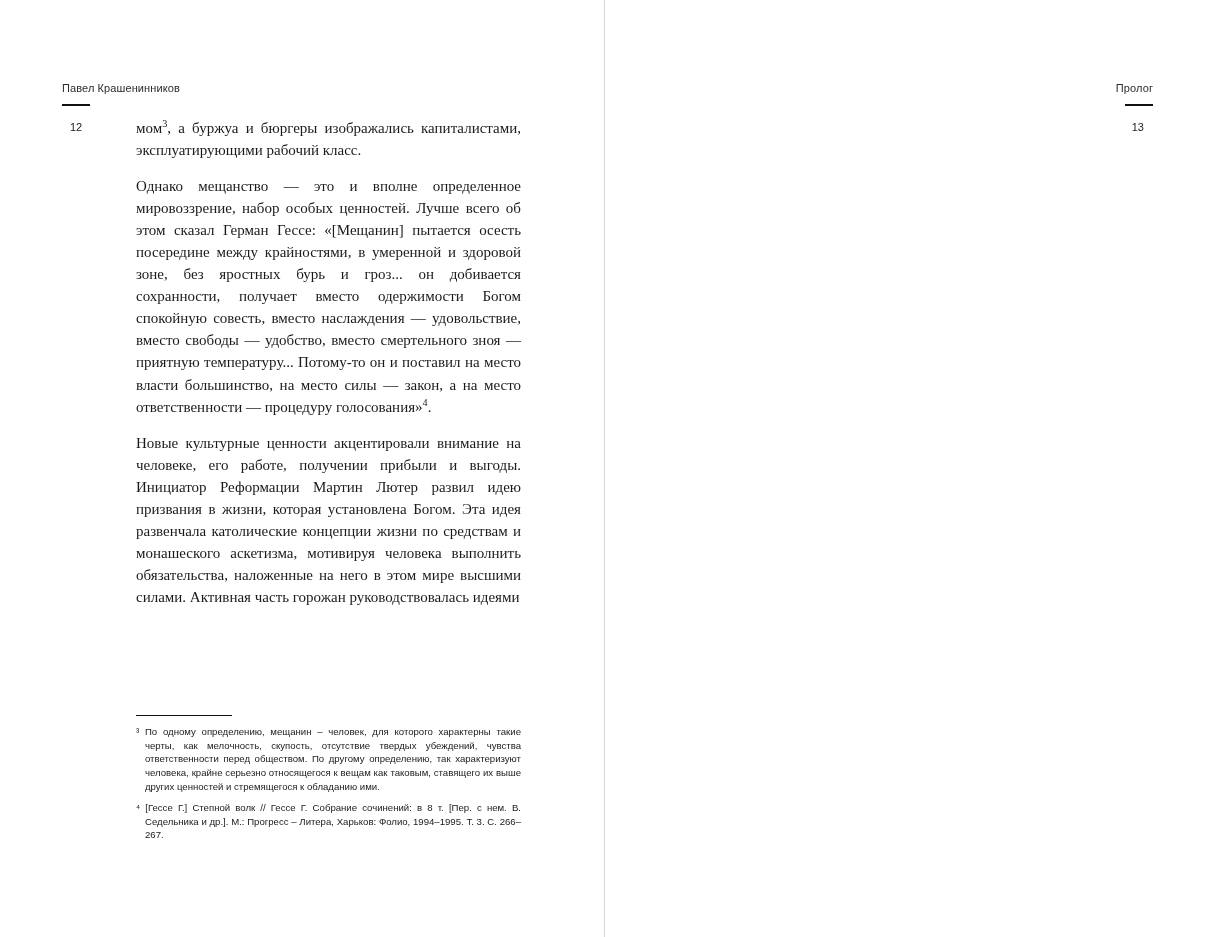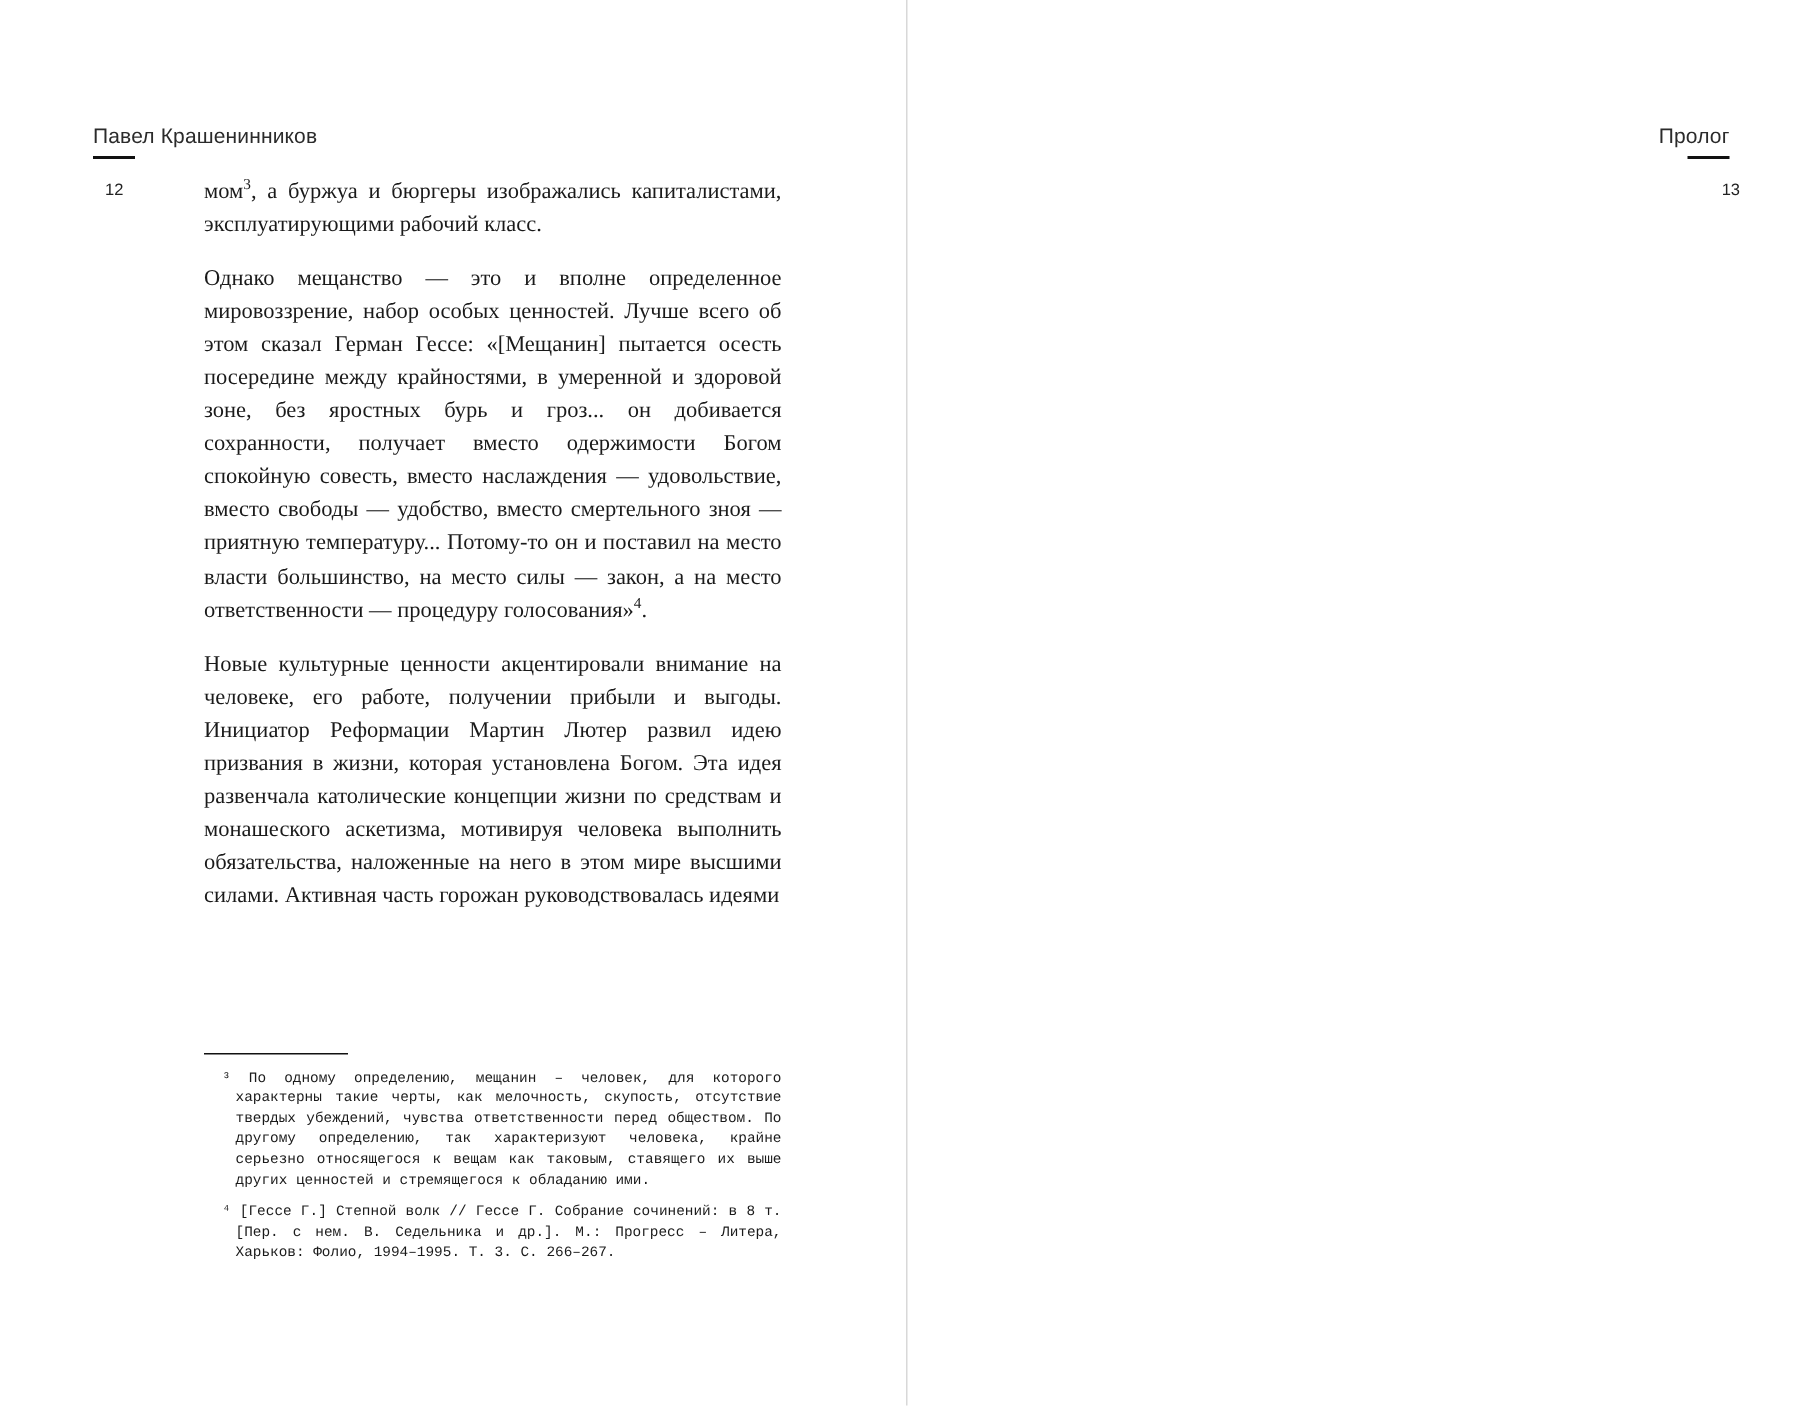--- a/index.html
+++ b/index.html
@@ -38,21 +38,21 @@
     width: 1px;
     height: 937px;
     background: #d8d8d8;
   }
 
   
   .runhead {
     position: absolute;
     top: 82px;
     font-family: "Liberation Sans", sans-serif;
-    font-size: 14px;
+    font-size: 11px;
     color: #2b2b2b;
     letter-spacing: 0.1px;
   }
   .runhead-left { left: 62px; }
   .runhead-right { right: 57px; text-align: right; padding-left: 41px; }
 
   .rule {
     position: absolute;
     height: 2px;
     background: #111;
@@ -69,21 +69,21 @@
   }
 
   .folio {
     position: absolute;
     top: 121px;
     font-family: "Liberation Sans", sans-serif;
     font-size: 11px;
     color: #222;
   }
   .folio-left { left: 70px; }
-  .folio-right { right: 50px; }
+  .folio-right { right: 66px; }
 
   
   .col {
     position: absolute;
     top: 117px;
     font-size: 15px;
     line-height: 1.47;
     text-align: justify;
     text-justify: inter-word;
     hyphens: manual;
@@ -113,24 +113,23 @@
     width: 385px;
     bottom: 95px;
   }
   .fn-rule {
     width: 96px;
     height: 1px;
     background: #111;
     margin-bottom: 9px;
   }
   .footnotes p {
-    margin: 0 0 8px 12px;
+    margin: 0 0 8px 0;
     padding-left: 9px;
     text-indent: -9px;
-    font-family: Liberation Mono, monospace;
   }
   .footnotes p:last-child { margin-bottom: 0; }
 </style>
 </head>
 <body>
 
 <div class="spread">
 
   <div class="page page-left">
 

